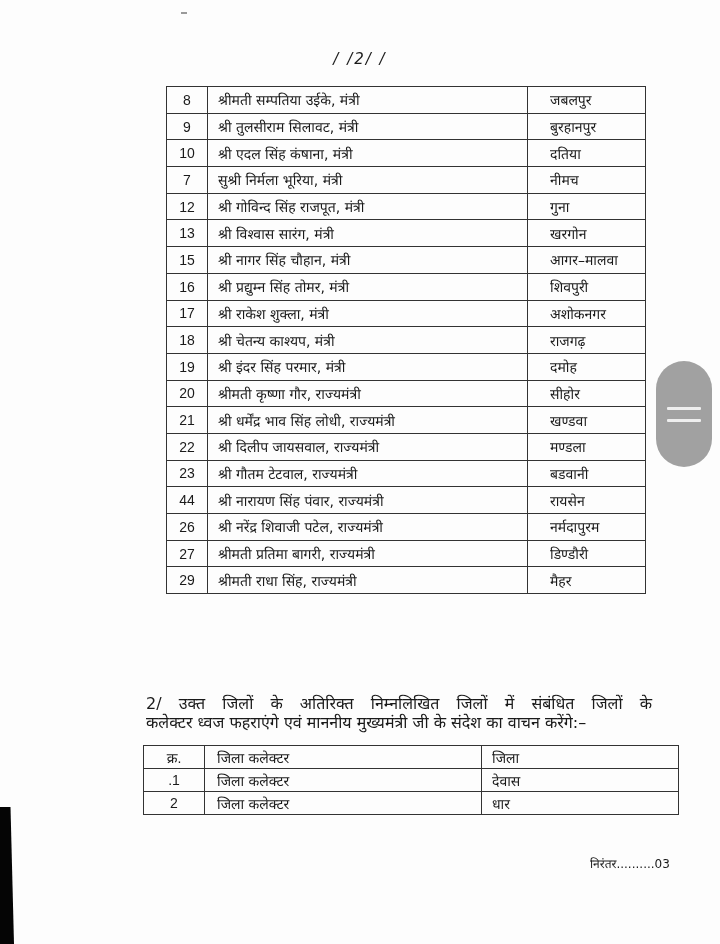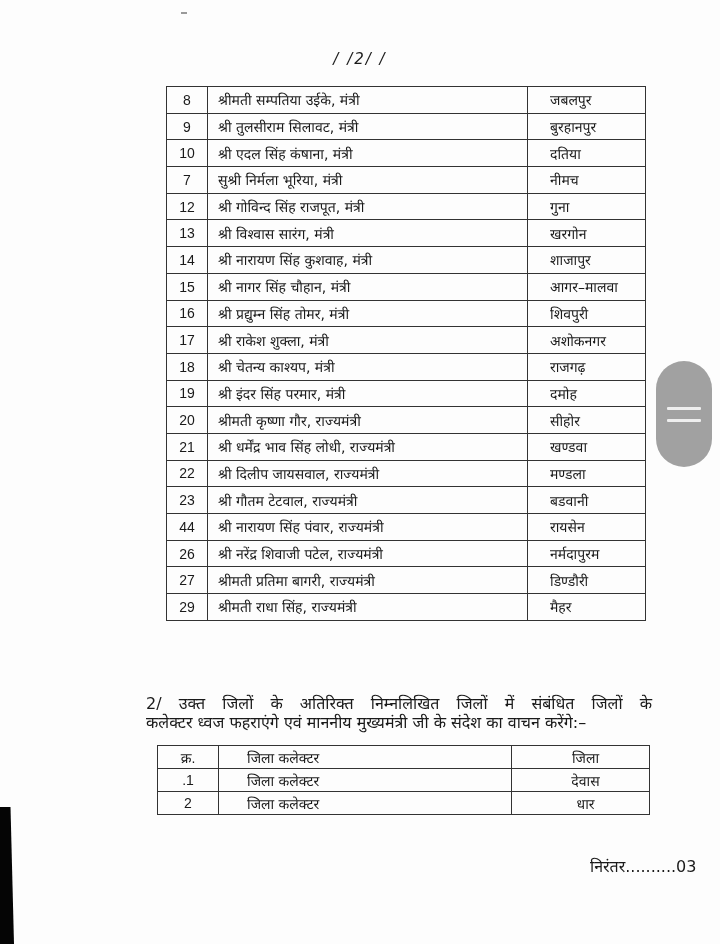--- a/index.html
+++ b/index.html
@@ -12,26 +12,26 @@
     .page-no { position:absolute; left:0; width:100%; top:50px; text-align:center; font-size:15px; letter-spacing:2px; font-style:italic; }
     table { border-collapse:collapse; position:absolute; }
     td { border:1px solid #333; padding:0; font-size:14px; white-space:nowrap; overflow:hidden; }
     #main-table { left:166px; top:86px; width:480px; }
     #main-table tr { height:26.7px; }
     #main-table td.c-no { width:40px; text-align:center; font-family:"Liberation Sans", sans-serif; }
     #main-table td.c-name { width:309px; padding-left:10px; }
     #main-table td.c-dist { padding-left:22px; }
     .para { position:absolute; left:146px; top:694px; width:506px; font-size:16px; line-height:19px; text-align:justify; text-align-last:left; }
     .para .l1 { display:block; text-align:justify; text-align-last:justify; }
-    #coll-table { left:157px; top:745px; width:493px; }
+    #coll-table { left:143px; top:745px; width:536px; }
     #coll-table tr { height:23px; }
     #coll-table td.c-no { width:60px; text-align:center; font-family:"Liberation Sans", sans-serif; }
-    #coll-table td.c-name { width:264px; padding-left:28px; }
-    #coll-table td.c-dist { padding-left:10px;text-align:center; }
-    .cont { position:absolute; left:590px; top:855px; font-size:16px; }
+    #coll-table td.c-name { width:264px; padding-left:12px; }
+    #coll-table td.c-dist { padding-left:10px; }
+    .cont { position:absolute; left:590px; top:855px; font-size:12px; }
     .fab {
       position:absolute; left:656px; top:361px; width:56px; height:106px;
       border-radius:28px; background:#9d9d9d; opacity:.95; cursor:pointer;
     }
     .fab span { position:absolute; left:11px; width:34px; height:3px; background:#eeeeee; border-radius:1px; }
     .fab .b1 { top:46px; } .fab .b2 { top:58px; }
     .edge { position:absolute; left:0; top:807px; width:14px; height:137px; background:#050505;
       clip-path:polygon(0 0, 75% 0, 100% 100%, 0 100%); }
   </style>
 </head>
@@ -64,25 +64,20 @@
       </tr>
       <tr>
         <td class="c-no">12</td>
         <td class="c-name">श्री गोविन्द सिंह राजपूत, मंत्री</td>
         <td class="c-dist">गुना</td>
       </tr>
       <tr>
         <td class="c-no">13</td>
         <td class="c-name">श्री विश्वास सारंग, मंत्री</td>
         <td class="c-dist">खरगोन</td>
-      </tr>
-      <tr>
-        <td class="c-no">14</td>
-        <td class="c-name">श्री नारायण सिंह कुशवाह, मंत्री</td>
-        <td class="c-dist">शाजापुर</td>
       </tr>
       <tr>
         <td class="c-no">15</td>
         <td class="c-name">श्री नागर सिंह चौहान, मंत्री</td>
         <td class="c-dist">आगर–मालवा</td>
       </tr>
       <tr>
         <td class="c-no">16</td>
         <td class="c-name">श्री प्रद्युम्न सिंह तोमर, मंत्री</td>
         <td class="c-dist">शिवपुरी</td>

